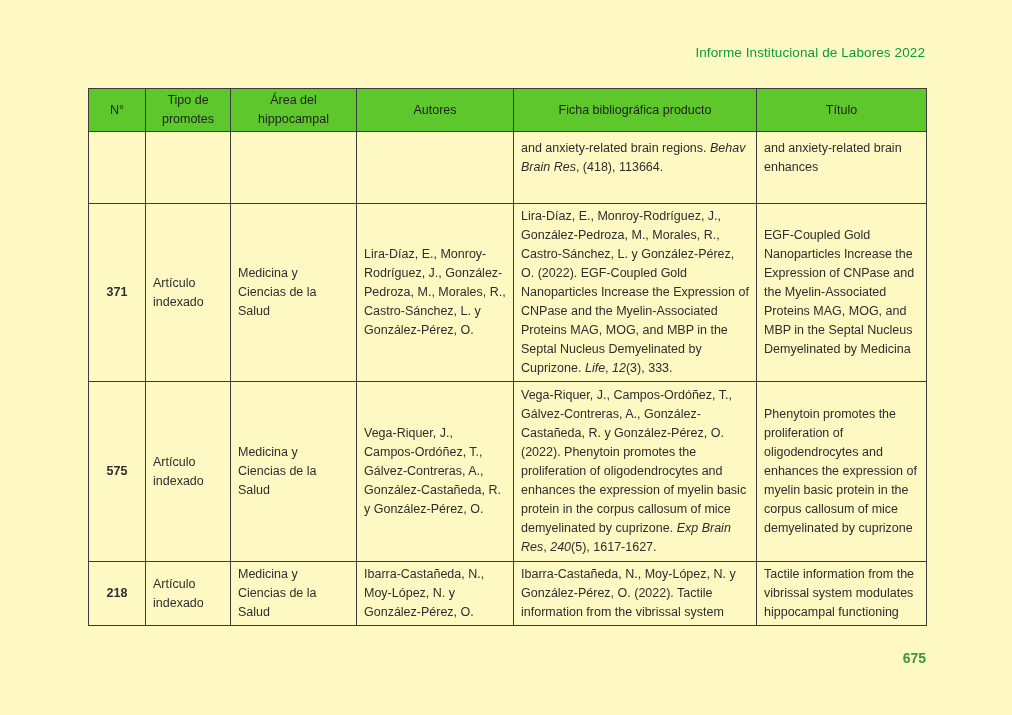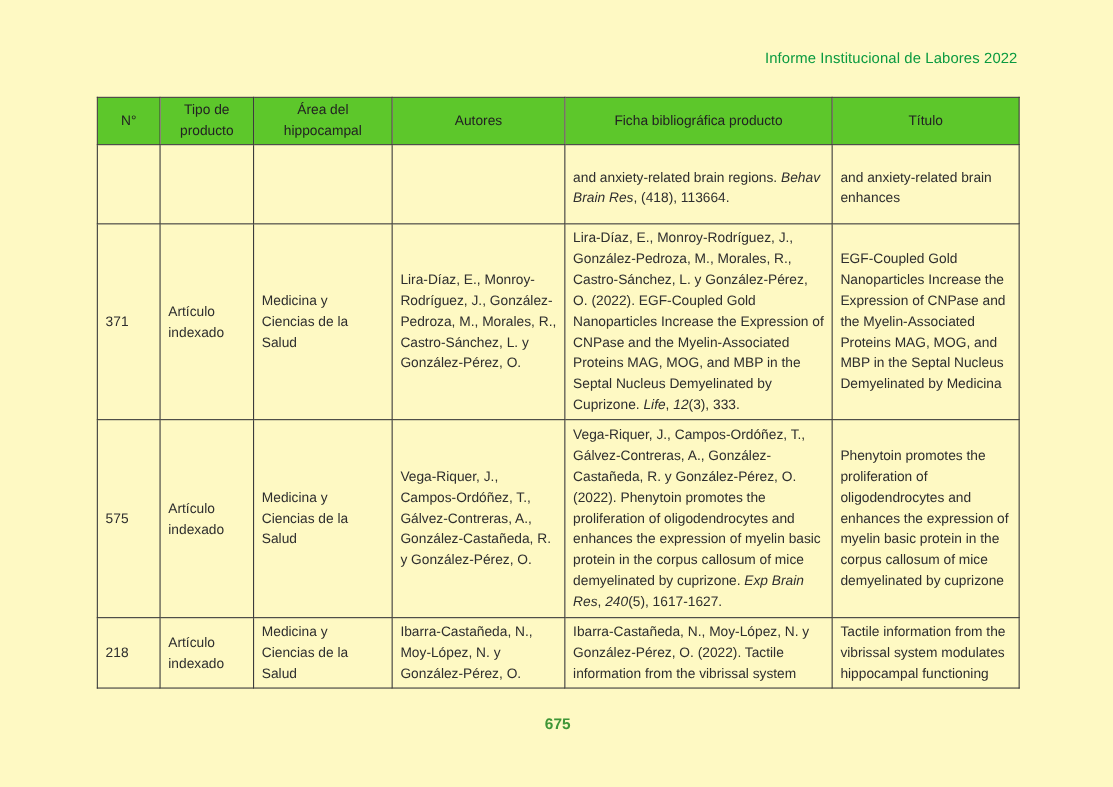--- a/index.html
+++ b/index.html
@@ -39,32 +39,32 @@
     overflow: hidden;
   }
   .report-table th {
     background: #5dc72b;
     font-weight: 400;
     color: #222;
     text-align: center;
     height: 36px;
     padding: 2px 4px;
   }
-  .report-table td.c-num { text-align: left; }
-  .report-table tr.row-cont td { vertical-align: top; padding-top: 20px; }
+  .report-table td.c-num { text-align: center; font-weight: bold; }
+  .report-table tr.row-cont td { vertical-align: top; padding-top: 7px; }
   .row-cont  { height: 72px; }
   .row-371   { height: 173px; }
   .row-372   { height: 180px; }
   .row-373   { height: 64px; }
   .page-number {
     position: absolute;
     top: 650px;
     left: 88px;
     width: 838px;
-    text-align: center;
+    text-align: right;
     font-size: 14px;
     font-weight: 600;
     color: #3f9637;
   }
 </style>
 </head>
 <body>
 
 <div class="page">
 
@@ -75,21 +75,21 @@
       <col style="width:57px">
       <col style="width:85px">
       <col style="width:126px">
       <col style="width:157px">
       <col style="width:243px">
       <col style="width:170px">
     </colgroup>
     <thead>
       <tr>
         <th>N°</th>
-        <th>Tipo de producto</th>
+        <th>Tipo de promotes</th>
         <th>Área del hippocampal</th>
         <th>Autores</th>
         <th>Ficha bibliográfica producto</th>
         <th>Título</th>
       </tr>
     </thead>
     <tbody>
       <tr class="row-cont">
         <td class="c-num"></td>
         <td class="c-tipo"></td>

